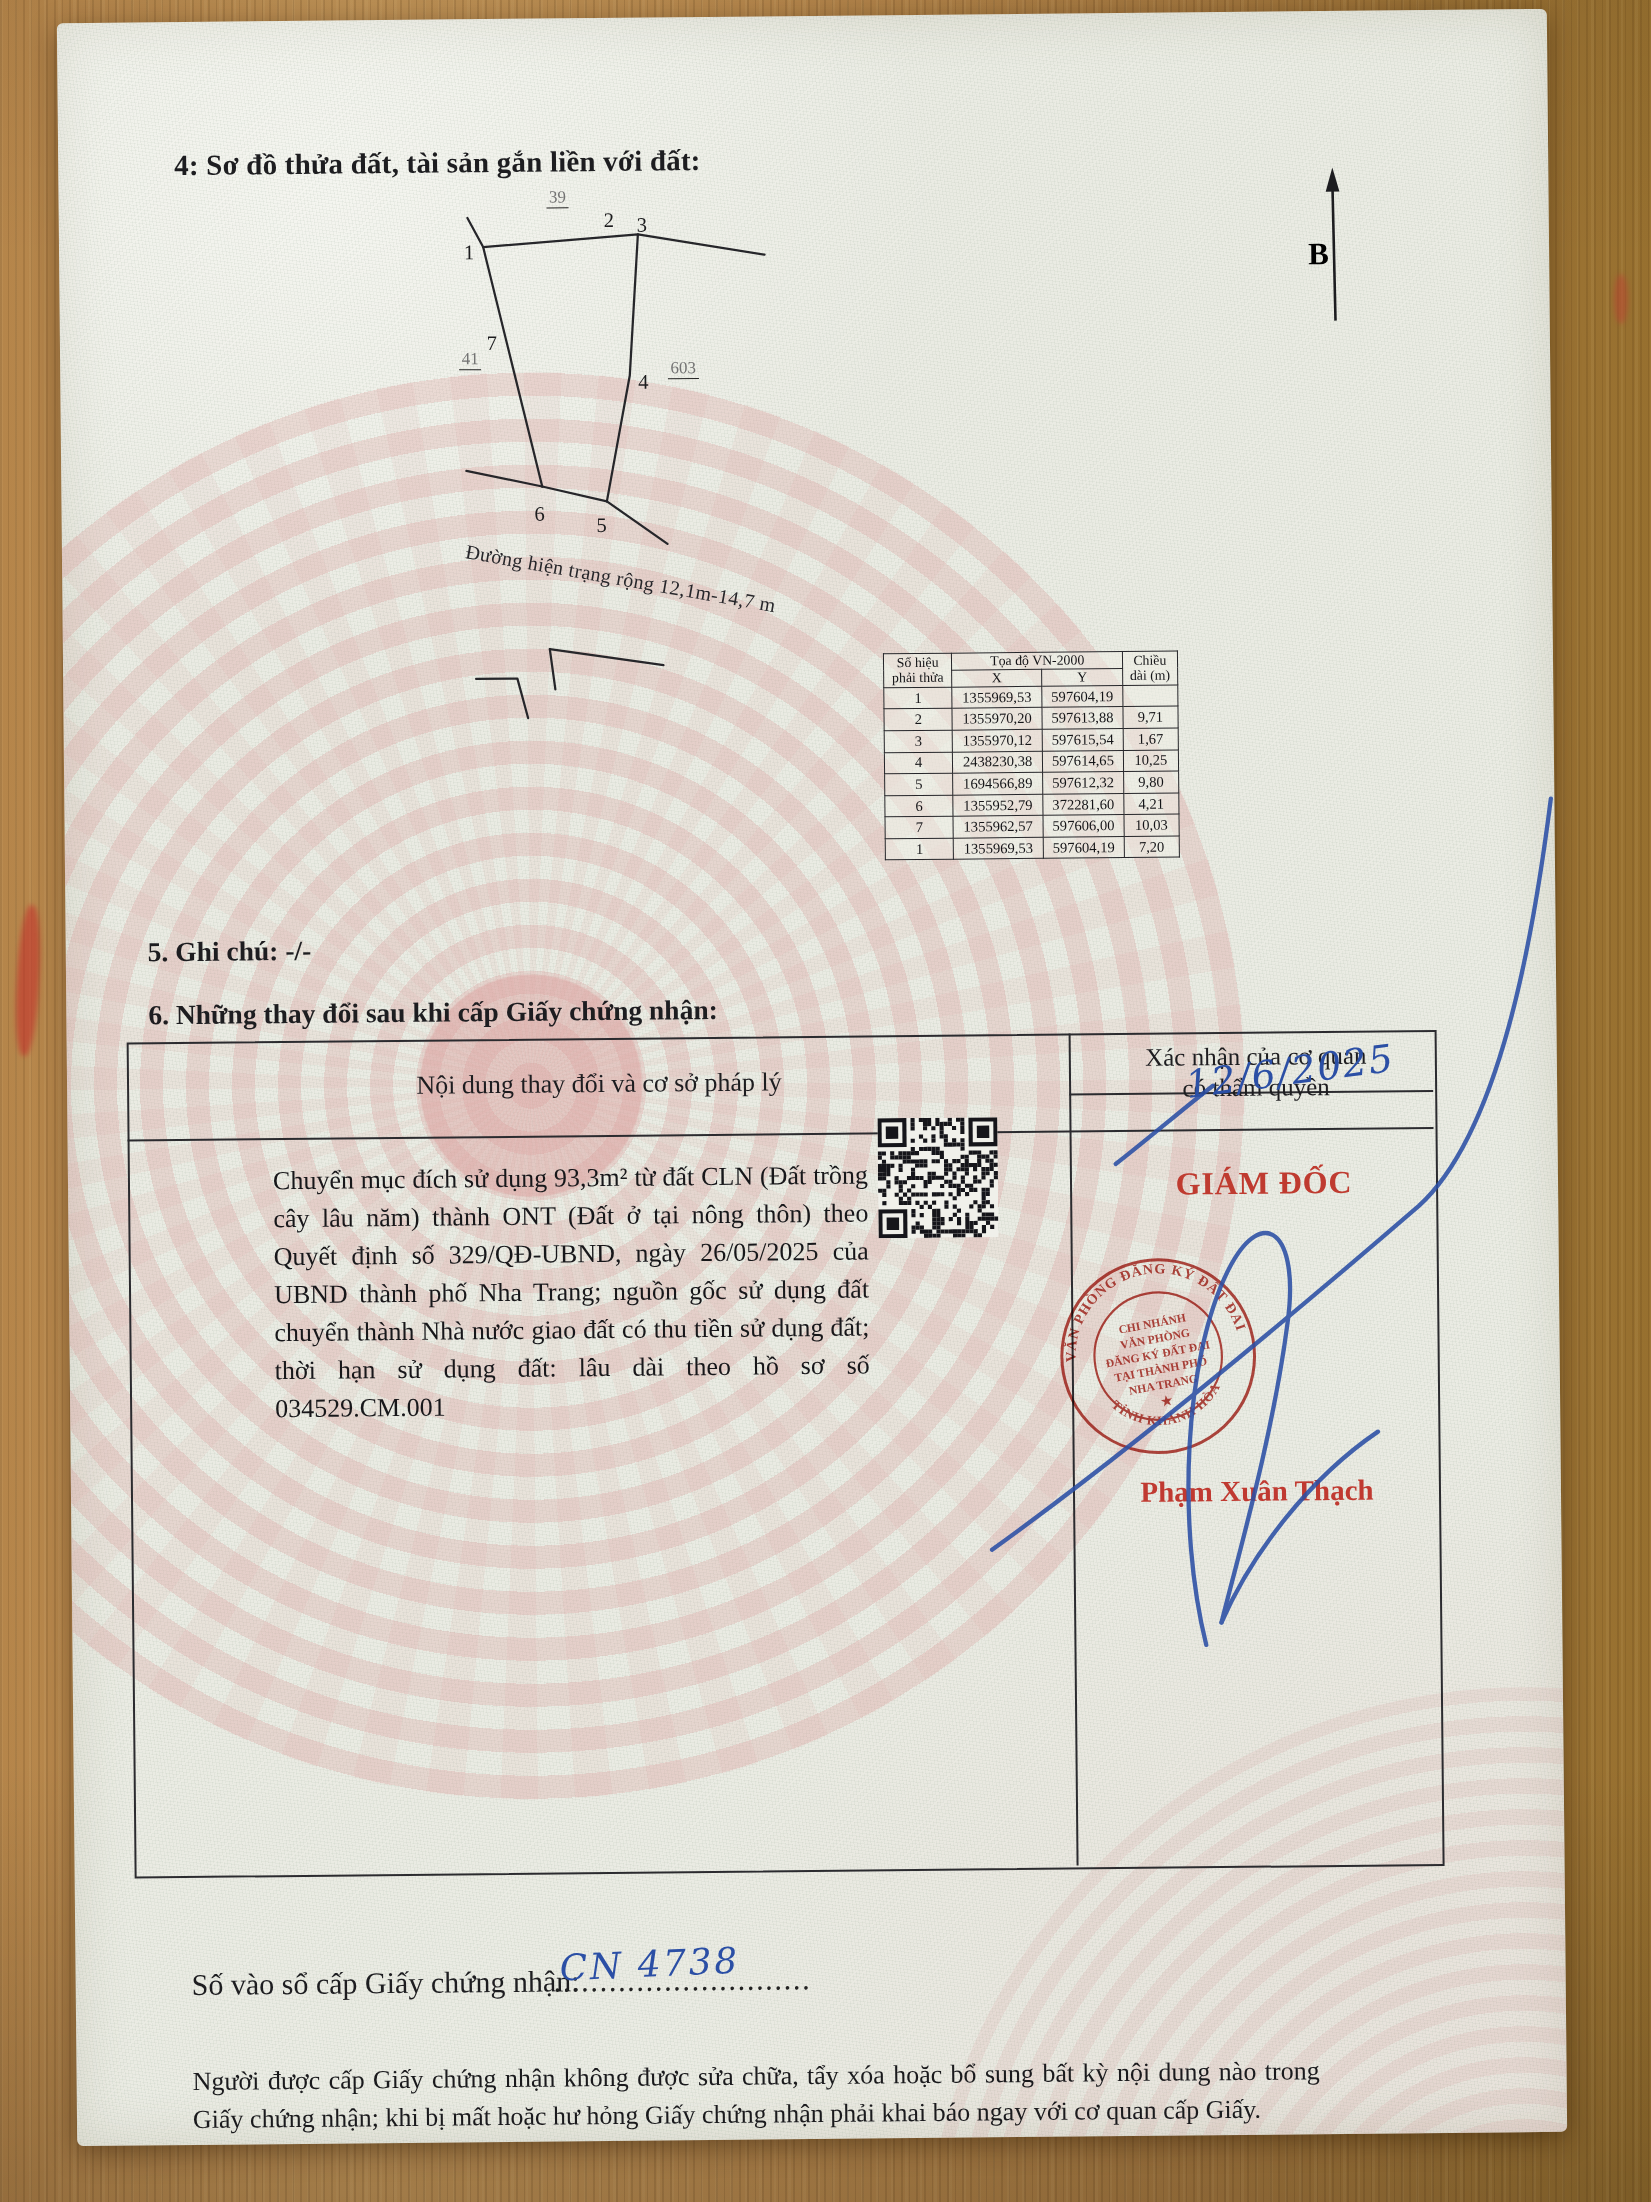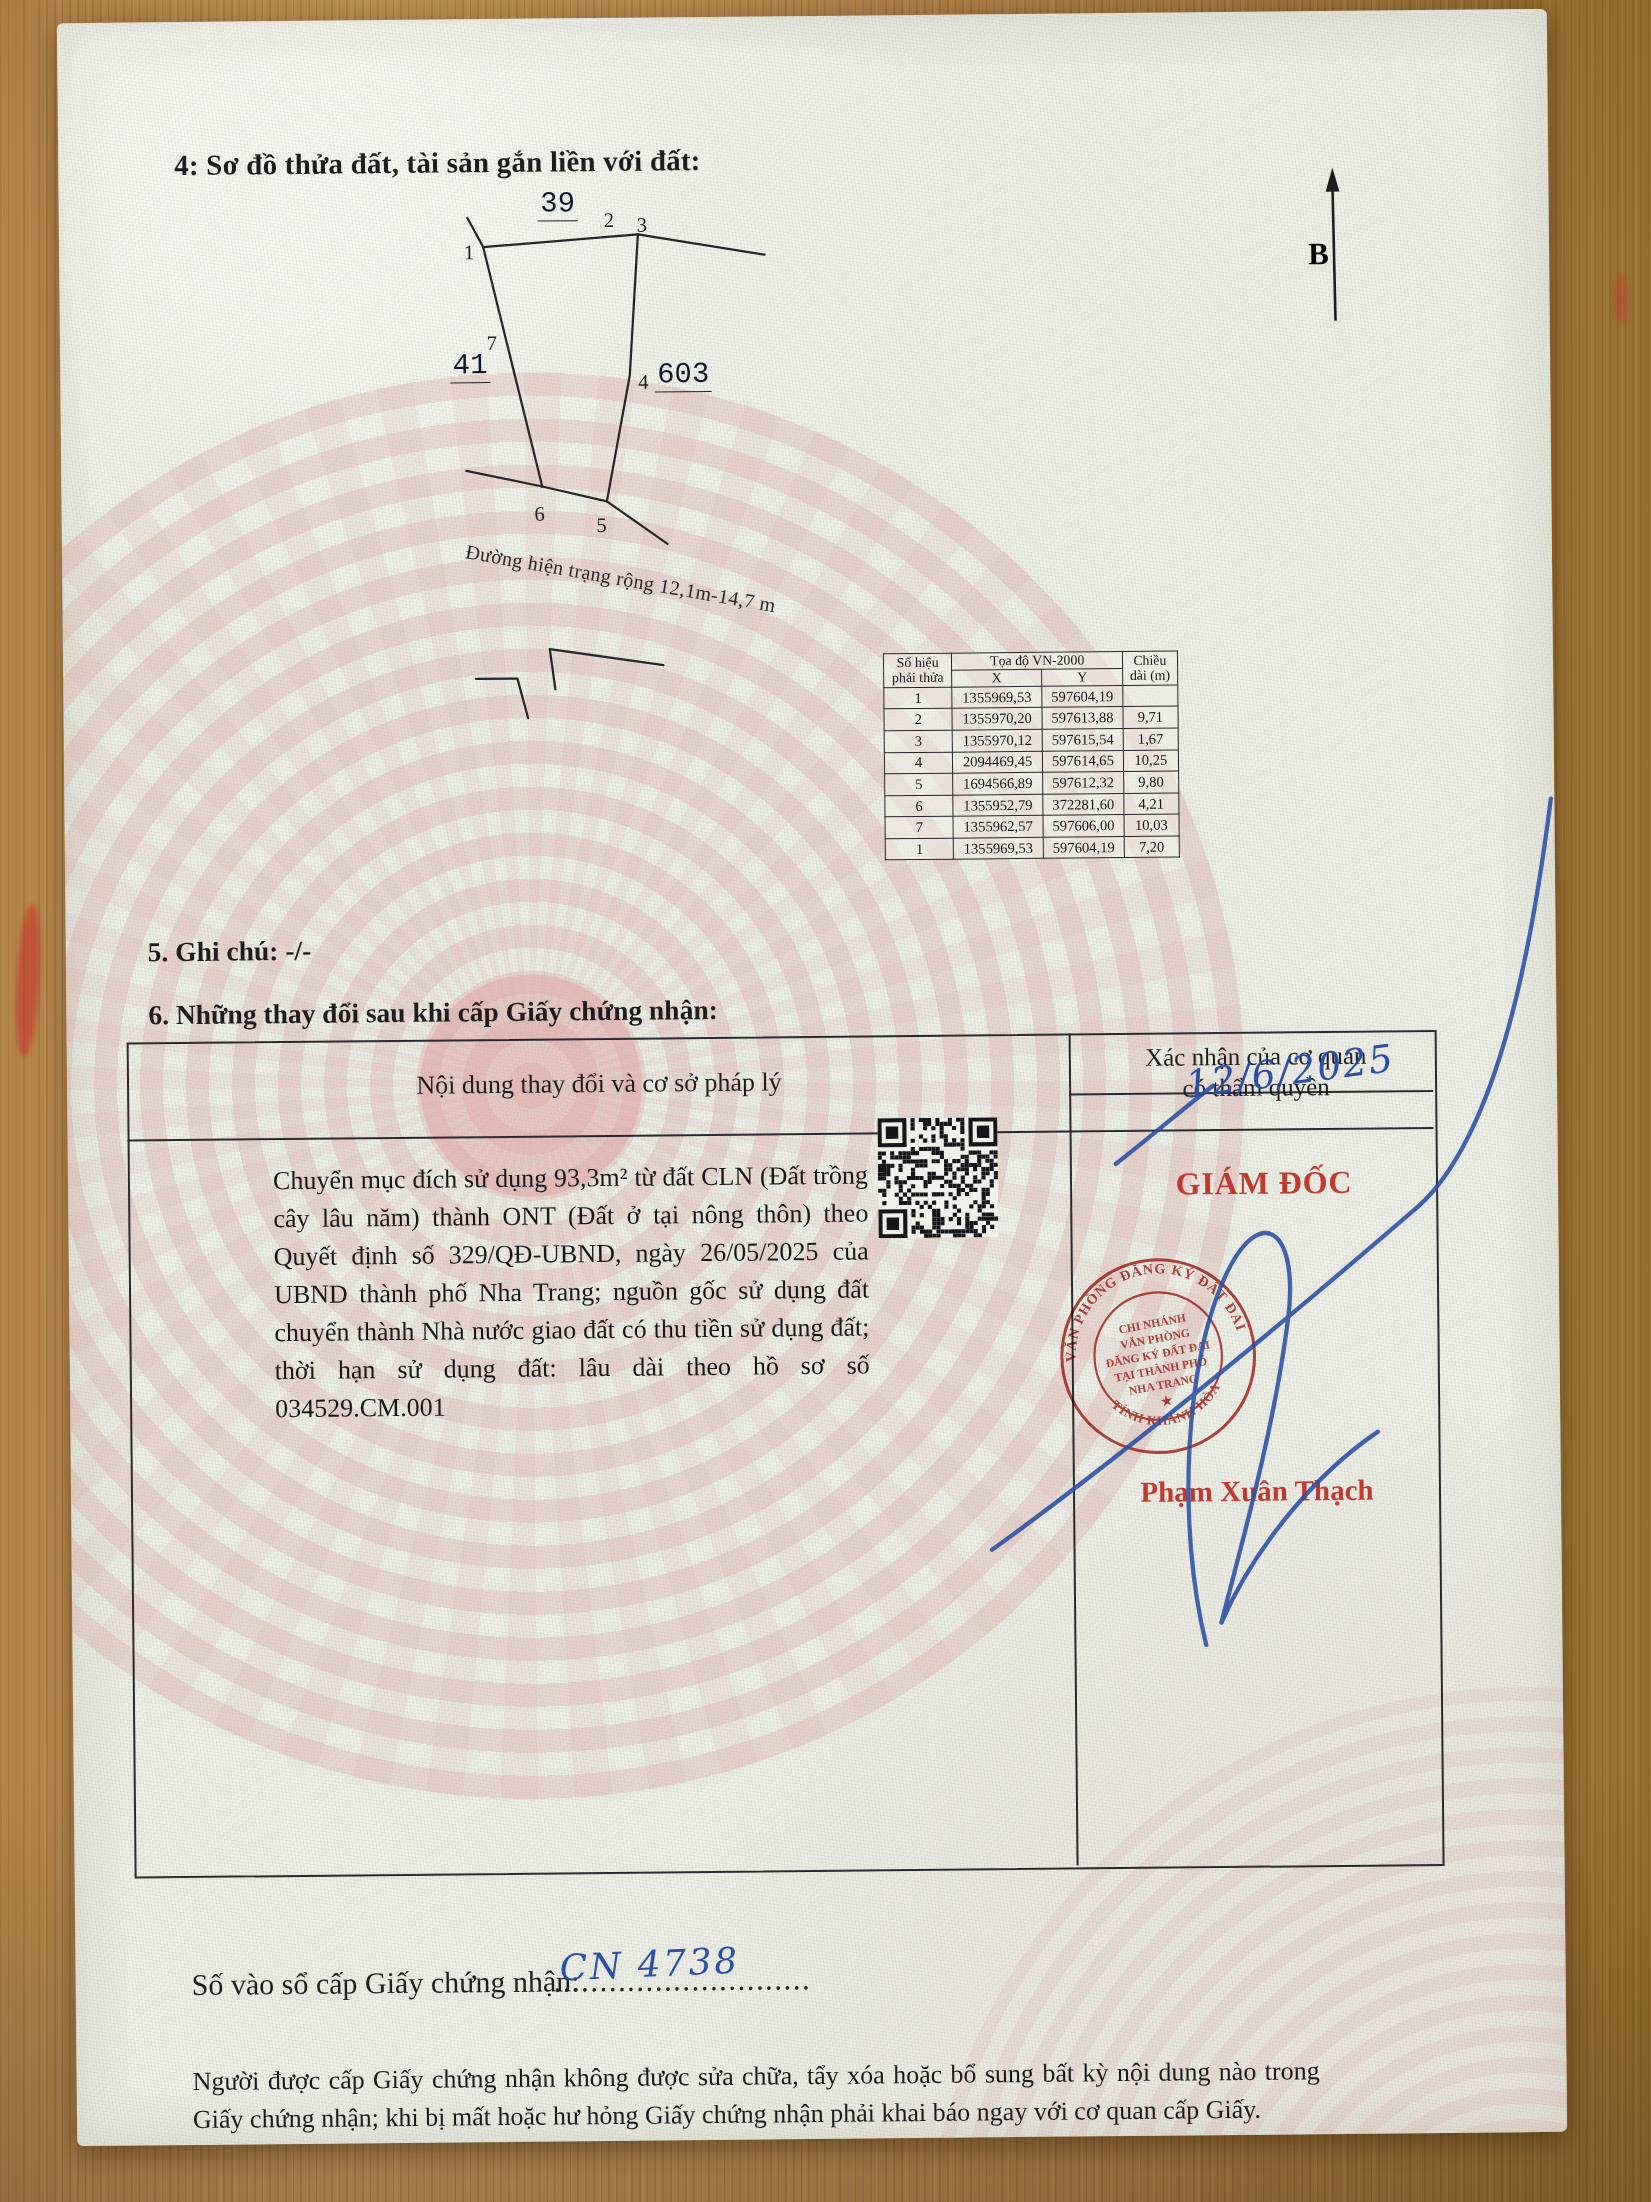--- a/index.html
+++ b/index.html
@@ -36,21 +36,21 @@
   .drum2{position:absolute;left:843px;top:1678px;width:1205px;height:1205px;border-radius:50%;
     background:repeating-radial-gradient(circle, rgba(210,150,150,.16) 0 15.5px, rgba(0,0,0,0) 15.5px 31px);pointer-events:none;}
 
   .abs{position:absolute;}
   .ink{color:#1d1d20;}
   .ctr{transform:translateX(-50%);}
   .u{border-bottom:1.7px solid #222;padding:0 2.6px;}
 
   .h4title{left:116px;top:127px;font-size:29px;font-weight:bold;letter-spacing:0.2px;}
   .vlabel{font-size:20.6px;color:#1c1c1e;}
-  .plabel{font-size:29px;color:#0f172a;font-family:Liberation Mono, monospace;}
+  .plabel{font-size:17px;color:#737373;}
   .road-cap{left:406px;top:521px;font-size:20px;color:#26262a;transform:rotate(10.5deg);transform-origin:left top;letter-spacing:0.4px;}
   .north-b{left:1249px;top:225px;font-size:31px;font-weight:bold;}
 
   
   table.coords{position:absolute;left:820px;top:638px;border-collapse:collapse;background:rgba(238,238,230,.55);}
   table.coords th,table.coords td{border:1.7px solid #26262a;font-weight:normal;
     font-size:14.6px;color:#141417;text-align:center;padding:0 1.7px;line-height:1.15;}
   table.coords th{font-size:13.8px;}
   table.coords td{height:20.6px;}
   .w1{width:64px}.w2{width:85px}.w3{width:77px}.w4{width:50px}
@@ -163,21 +163,21 @@
           <td>9,71</td>
         </tr>
     <tr>
           <td>3</td>
           <td>1355970,12</td>
           <td>597615,54</td>
           <td>1,67</td>
         </tr>
     <tr>
           <td>4</td>
-          <td>2094469,45</td>
+          <td>2438230,38</td>
           <td>597614,65</td>
           <td>10,25</td>
         </tr>
     <tr>
           <td>5</td>
           <td>1694566,89</td>
           <td>597612,32</td>
           <td>9,80</td>
         </tr>
     <tr>

